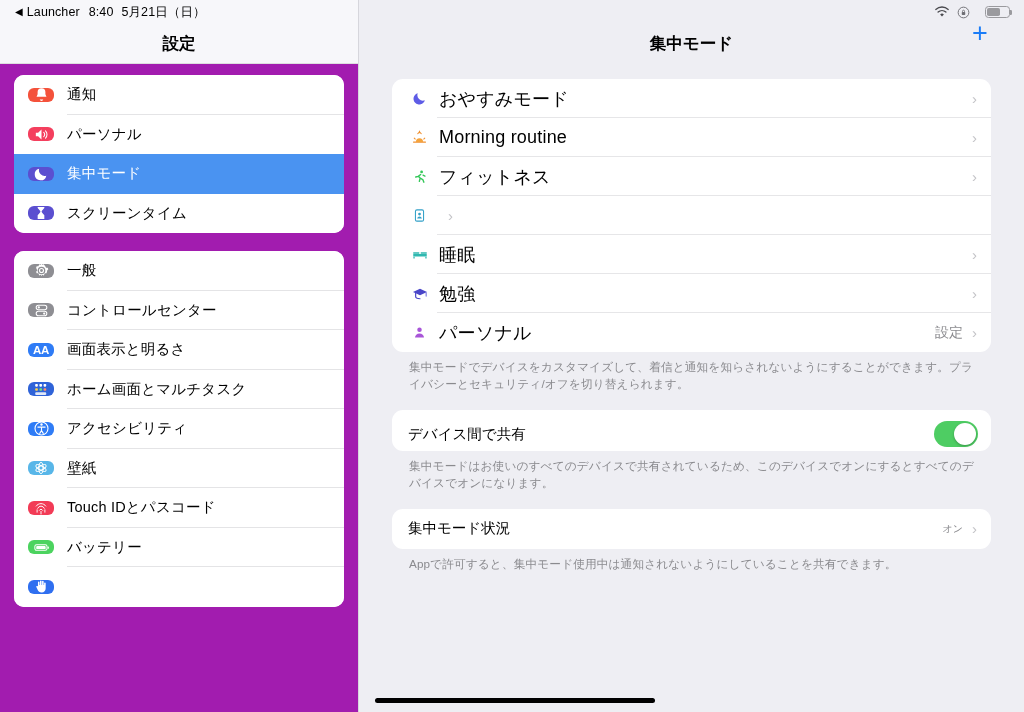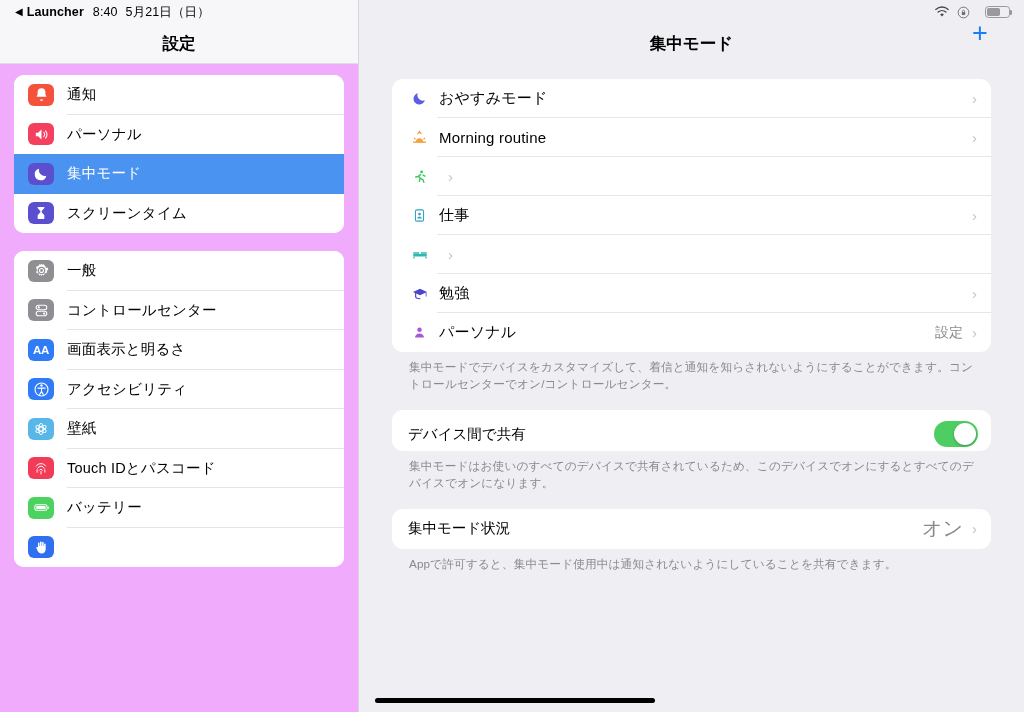--- a/index.html
+++ b/index.html
@@ -30,37 +30,37 @@
     display: flex; align-items: center;
     padding-left: 15px;
     font-size: 12.5px;
     color: #000;
     letter-spacing: .1px;
   }
   .sb-statusbar .back-caret {
     font-size: 10px; margin-right: 4px; color: #000;
     line-height: 1;
   }
-  .sb-statusbar .st-launcher { font-weight: 700; margin-right: 9px; }
+  .sb-statusbar .st-launcher { font-weight: 400; margin-right: 9px; }
   .sb-statusbar .st-time { font-weight: 400; margin-right: 8px; }
   .sb-statusbar .st-date { font-weight: 400; }
 
   .sb-titlebar {
     height: 40px;
     display: flex; align-items: center; justify-content: center;
     background: #f7f7fa;
     border-bottom: 1px solid #dededf;
   }
   .sb-title { font-size: 16.5px; font-weight: 700; color: #000; }
 
   .sb-scroll {
     flex: 1;
     overflow: hidden;
     padding: 11px 14px 0 14px;
-    background: #f0abfc;
+    background: #a21caf;
   }
   .sb-group {
     background: #ffffff;
     border-radius: 10px;
     overflow: hidden;
     margin-bottom: 18px;
   }
   .sb-row {
     display: flex; align-items: center;
     height: 39.5px;
@@ -69,21 +69,21 @@
     background: #ffffff;
   }
   .sb-row.selected { background: #4a93f1; }
   .sb-row .sb-sep {
     position: absolute; left: 53px; right: 0; bottom: 0;
     height: 1px; background: #e4e4e6;
   }
   .sb-row:last-child .sb-sep { display: none; }
 
   .sb-icon {
-    width: 26px; height: 22px;
+    width: 26px; height: 14px;
     border-radius: 6px;
     margin-right: 13px;
     flex: 0 0 auto;
     display: flex; align-items: center; justify-content: center;
     position: relative;
     overflow: hidden;
   }
   .sb-label {
     font-size: 14.5px; color: #000;
     white-space: nowrap;
@@ -156,21 +156,21 @@
     position: absolute; left: 45px; right: 0; bottom: 0;
     height: 1px; background: #e6e6e8;
   }
   .focus-row:last-child .fr-sep { display: none; }
   .fr-icon {
     width: 23px; margin-right: 8px;
     flex: 0 0 auto;
     display: flex; align-items: center; justify-content: center;
     font-size: 15px;
   }
-  .fr-label { font-size: 15px; color: #000; flex: 1; letter-spacing: .2px; }
+  .fr-label { font-size: 18px; color: #000; flex: 1; letter-spacing: .2px; }
   .fr-value { font-size: 14px; color: #8a8a8e; margin-right: 9px; }
   .chev {
     color: #c3c3c7; font-size: 15px; font-weight: 400;
     line-height: 1; display: flex; align-items: center;
   }
   .footnote {
     font-size: 11.7px; color: #8a8a8e;
     line-height: 1.45;
     padding: 7px 17px 0 17px;
     margin-bottom: 17px;
@@ -193,21 +193,21 @@
     width: 22px; height: 22px; border-radius: 50%;
     background: #fff;
     box-shadow: 0 1px 2.5px rgba(0,0,0,.28);
   }
   .status-row {
     display: flex; align-items: center;
     height: 40px;
     padding: 0 14px 0 16px;
   }
   .status-row .sr-label { font-size: 14.5px; color: #000; flex: 1; }
-  .status-row .sr-value { font-size: 20px; color: #8a8a8e; margin-right: 9px; }
+  .status-row .sr-value { font-size: 10px; color: #8a8a8e; margin-right: 9px; }
 
   .home-indicator {
     position: absolute;
     left: 16px; bottom: 9px;
     width: 280px; height: 5px;
     border-radius: 3px;
     background: #000;
   }
 
   
@@ -295,20 +295,37 @@
             </svg>
           </div>
           <span class="sb-label">コントロールセンター</span>
           <div class="sb-sep"></div>
         </div>
         <div class="sb-row">
           <div class="sb-icon" style="background:#2f7cf6;">
             <span style="color:#fff;font-size:11.5px;font-weight:700;letter-spacing:-.3px;">AA</span>
           </div>
           <span class="sb-label">画面表示と明るさ</span>
+          <div class="sb-sep"></div>
+        </div>
+        <div class="sb-row">
+          <div class="sb-icon" style="background:#2f63d8;">
+            <svg width="19" height="19" viewBox="0 0 24 24">
+              <g fill="#fff">
+                <rect x="4" y="5" width="3.4" height="3.4" rx="1"></rect>
+                  <rect x="9.3" y="5" width="3.4" height="3.4" rx="1"></rect>
+                  <rect x="14.6" y="5" width="3.4" height="3.4" rx="1"></rect>
+                <rect x="4" y="10.3" width="3.4" height="3.4" rx="1" fill="#ffd34d"></rect>
+                  <rect x="9.3" y="10.3" width="3.4" height="3.4" rx="1" fill="#6fe07a"></rect>
+                  <rect x="14.6" y="10.3" width="3.4" height="3.4" rx="1" fill="#ff8f6b"></rect>
+                <rect x="4" y="15.6" width="14" height="3.4" rx="1.4" opacity=".85"></rect>
+              </g>
+            </svg>
+          </div>
+          <span class="sb-label">ホーム画面とマルチタスク</span>
           <div class="sb-sep"></div>
         </div>
         <div class="sb-row">
           <div class="sb-icon" style="background:#2f7cf6;">
             <svg width="19" height="19" viewBox="0 0 24 24">
               <circle cx="12" cy="12" r="8.2" fill="none" stroke="#fff" stroke-width="1.4"></circle>
               <circle cx="12" cy="6.9" r="1.5" fill="#fff"></circle>
               <path fill="none" stroke="#fff" stroke-width="1.4" stroke-linecap="round" d="M7.4 10.2h9.2M12 10.4v4.2M12 14.6l-2.2 3.6M12 14.6l2.2 3.6"></path>
             </svg>
           </div>
@@ -429,47 +446,48 @@
           <div class="fr-sep"></div>
         </div>
 
         <div class="focus-row">
           <span class="fr-icon">
             <svg width="16" height="16" viewBox="0 0 24 24">
               <circle cx="14.4" cy="4.4" r="2.1" fill="#34c759"></circle>
               <path fill="none" stroke="#34c759" stroke-width="2.1" stroke-linecap="round" stroke-linejoin="round" d="M13 8.2L9.4 11l2.8 2.6-1.2 5M12.2 13.6l4 2.2 1.6 4M9.4 11L5.6 12M16.6 9.2l2.8 1.4"></path>
             </svg>
           </span>
+          <span class="fr-label">フィットネス</span>
           <span class="fr-value"></span>
           <span class="chev">›</span>
           <div class="fr-sep"></div>
         </div>
 
         <div class="focus-row">
           <span class="fr-icon">
             <svg width="15" height="15" viewBox="0 0 24 24">
               <rect x="5.5" y="3" width="13" height="18" rx="2.4" fill="none" stroke="#32a0c8" stroke-width="1.7"></rect>
               <circle cx="12" cy="9.6" r="2.2" fill="#32a0c8"></circle>
               <path d="M8.2 16.6a3.9 3.9 0 0 1 7.6 0z" fill="#32a0c8"></path>
             </svg>
           </span>
-          <span class="fr-label">仕事</span>
           <span class="fr-value"></span>
           <span class="chev">›</span>
           <div class="fr-sep"></div>
         </div>
 
         <div class="focus-row">
           <span class="fr-icon">
             <svg width="18" height="18" viewBox="0 0 24 24">
               <path fill="#2fb8b0" d="M3 10.6h18v3.4H3z"></path>
               <path fill="#2fb8b0" d="M3 8.2h8v2.2H3zM13 8.2h8v2.2h-8z"></path>
               <path fill="#2fb8b0" d="M3.2 14.4h1.7v2.4H3.2zM19.1 14.4h1.7v2.4h-1.7z"></path>
             </svg>
           </span>
+          <span class="fr-label">睡眠</span>
           <span class="fr-value"></span>
           <span class="chev">›</span>
           <div class="fr-sep"></div>
         </div>
 
         <div class="focus-row">
           <span class="fr-icon">
             <svg width="18" height="18" viewBox="0 0 24 24">
               <path fill="#4a46c8" d="M12 5L2.6 9.4 12 13.8l9.4-4.4L12 5z"></path>
               <path fill="none" stroke="#4a46c8" stroke-width="1.6" stroke-linecap="round" d="M6.2 11.2v4.2c0 1.6 2.6 2.9 5.8 2.9"></path>
@@ -490,21 +508,21 @@
             </svg>
           </span>
           <span class="fr-label">パーソナル</span>
           <span class="fr-value">設定</span>
           <span class="chev">›</span>
 
         </div>
 
       </div>
 
-      <div class="footnote">集中モードでデバイスをカスタマイズして、着信と通知を知らされないようにすることができます。コントロールセンターでオン/コントロールセンター。</div>
+      <div class="footnote">集中モードでデバイスをカスタマイズして、着信と通知を知らされないようにすることができます。プライバシーとセキュリティ/オフを切り替えられます。</div>
 
       <div class="card">
         <div class="toggle-row">
           <span class="tr-label">デバイス間で共有</span>
           <span class="switch">
               <span class="knob"></span>
             </span>
         </div>
       </div>
 

